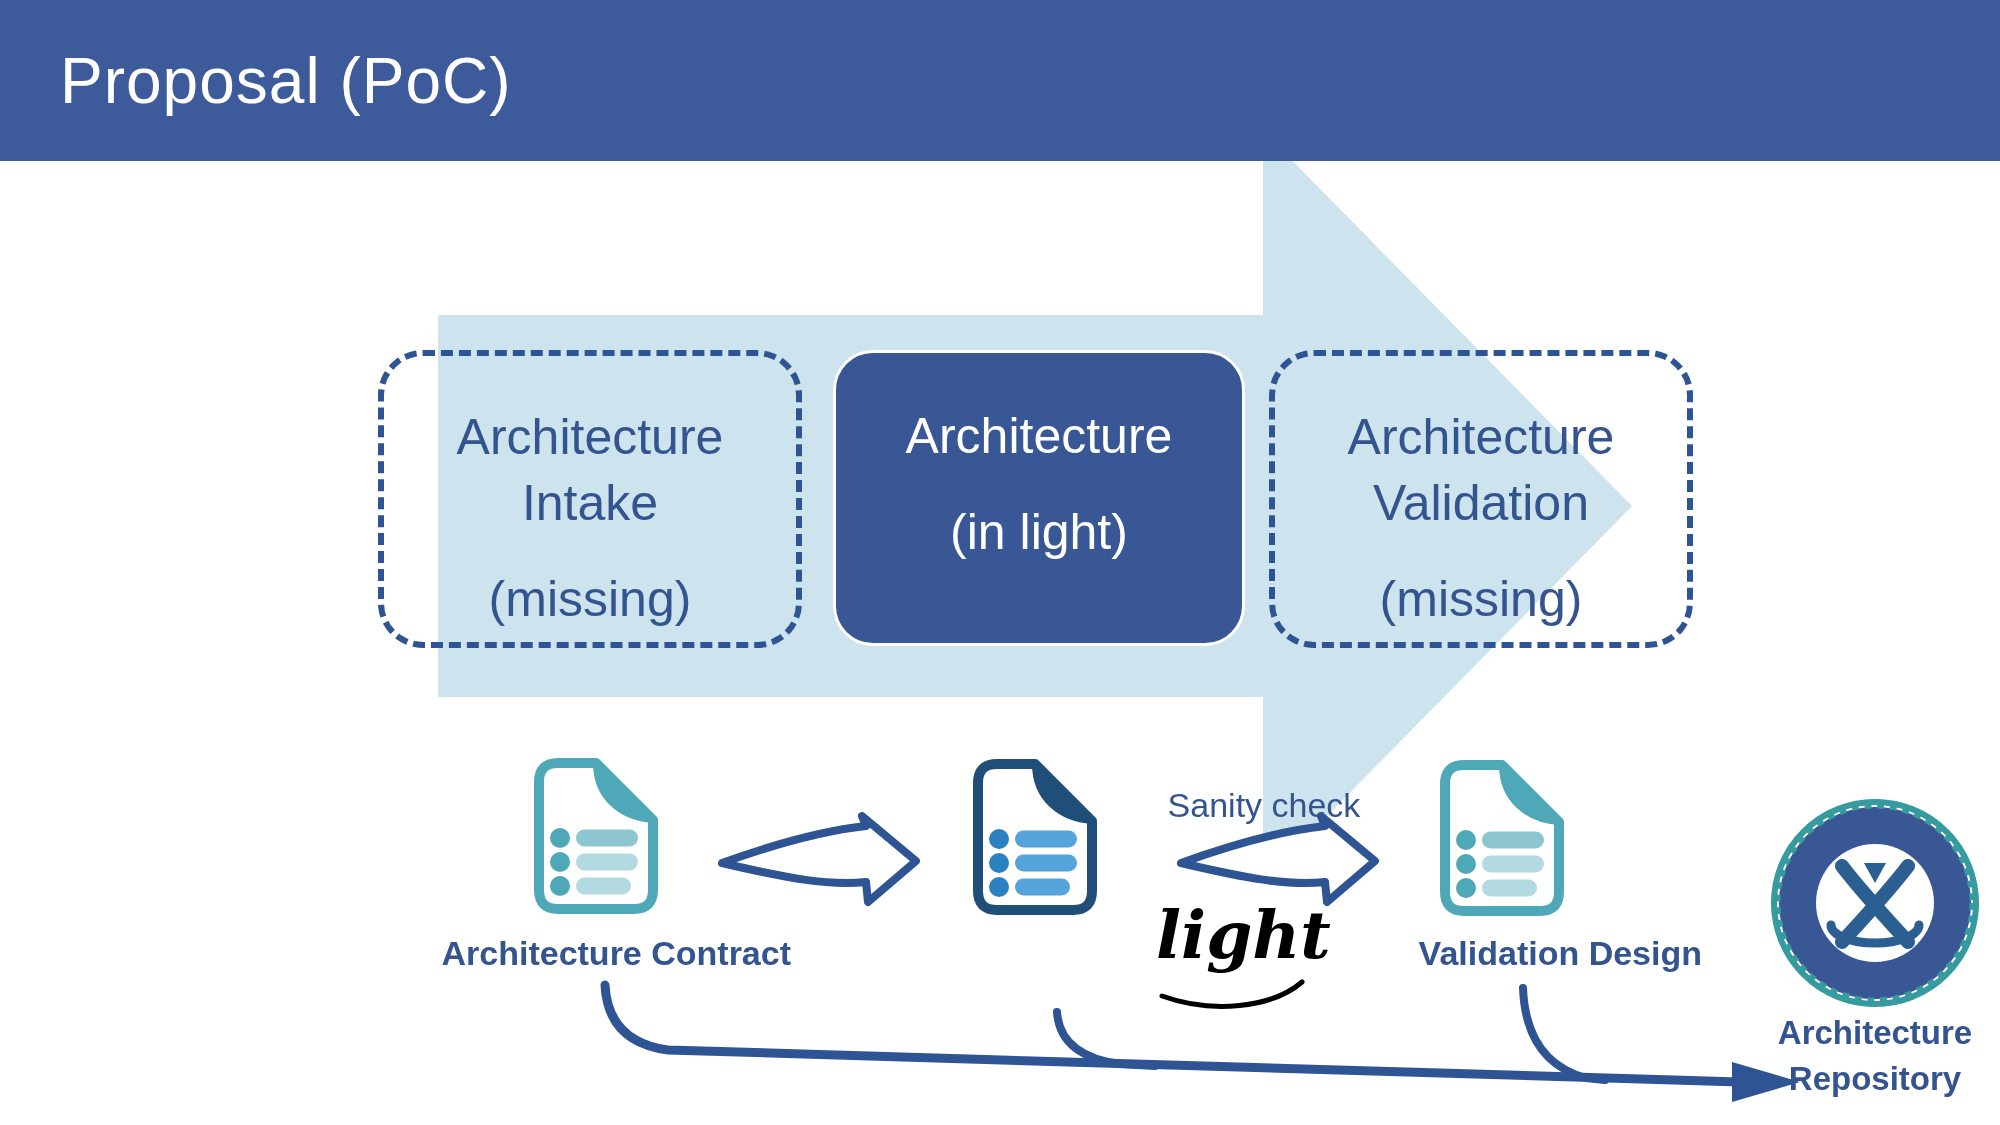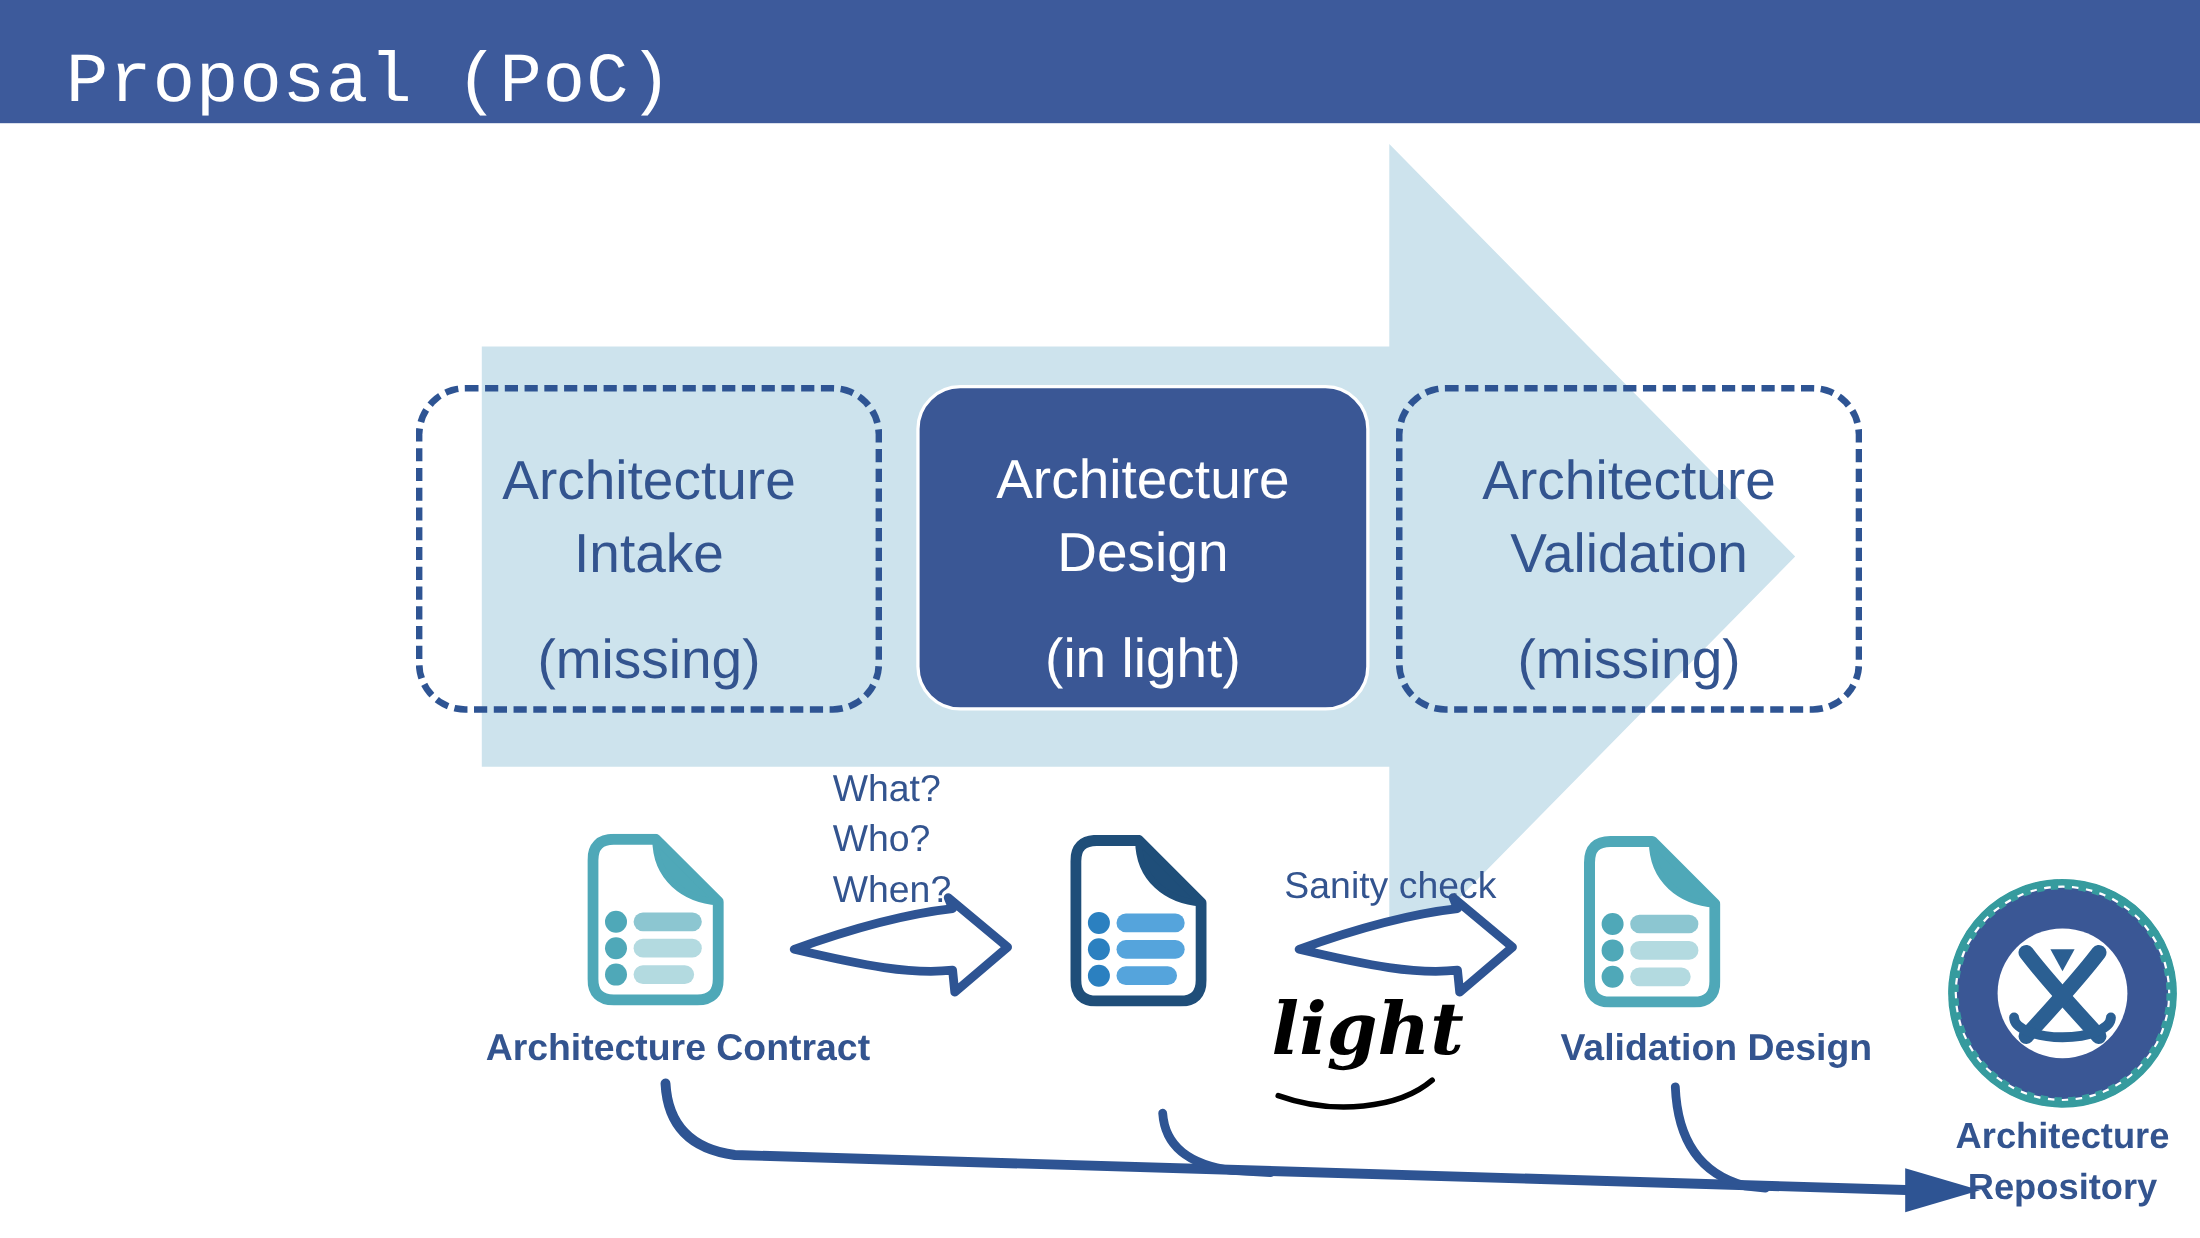--- a/index.html
+++ b/index.html
@@ -3,23 +3,23 @@
 <meta charset="utf-8">
 <style>
   html,body{margin:0;padding:0;background:#ffffff;}
   .stage{
     position:relative;width:2000px;height:1125px;overflow:hidden;background:#fff;
     font-family:"Liberation Sans",sans-serif;
   }
   .abs{position:absolute;}
   
   .header-bar{
-    left:0;top:0;width:2000px;height:112px;
+    left:0;top:0;width:2000px;height:161px;
     background:var(--c-header-bar,#3D5A9B);
-    display:flex;align-items:flex-end;z-index:5;font-family:Liberation Mono, monospace;
+    display:flex;align-items:center;z-index:5;
   }
   .header-title{
     margin-left:60px;color:#fff;font-size:64px;font-weight:400;letter-spacing:1px;
   }
   
   .layer{left:0;top:0;width:2000px;height:1125px;pointer-events:none;}
   .layer-arrow{z-index:1;}
   .layer-lines{z-index:3;}
   
   .stage-box{
@@ -88,35 +88,29 @@
   </svg>
 
   <div class="abs stage-box box-dashed box-intake">
     <div>Architecture</div>
     <div>Intake</div>
     <div class="status">(missing)</div>
   </div>
 
   <div class="abs stage-box box-solid box-design">
     <div>Architecture</div>
-    <div>Design</div>
     <div class="status">(in light)</div>
   </div>
 
   <div class="abs stage-box box-dashed box-validation">
     <div>Architecture</div>
     <div>Validation</div>
     <div class="status">(missing)</div>
   </div>
 
-  <div class="abs questions">
-    <div>What?</div>
-    <div>Who?</div>
-    <div>When?</div>
-  </div>
   <div class="abs sanity">Sanity check</div>
 
   <svg class="abs layer layer-lines" viewBox="0 0 2000 1125">
 
     <path d="M 722 863 C 780 842 830 830 866 826 L 862 816 L 916 861 L 868 902 L 866 882 C 828 886 786 878 722 863 Z" fill="#ffffff" stroke="var(--c-line-blue,#2E5493)" stroke-width="8" stroke-linejoin="round"></path>
 
     <path d="M 1181 863 C 1239 842 1289 830 1325 826 L 1321 816 L 1375 861 L 1327 902 L 1325 882 C 1287 886 1245 878 1181 863 Z" fill="#ffffff" stroke="var(--c-line-blue,#2E5493)" stroke-width="8" stroke-linejoin="round"></path>
 
     <path d="M 605 985 Q 608 1042 668 1050 L 1740 1082" fill="none" stroke="var(--c-line-blue,#2E5493)" stroke-width="9" stroke-linecap="round"></path>
     <path d="M 1057 1012 Q 1060 1056 1120 1064 L 1155 1066" fill="none" stroke="var(--c-line-blue,#2E5493)" stroke-width="8" stroke-linecap="round"></path>

